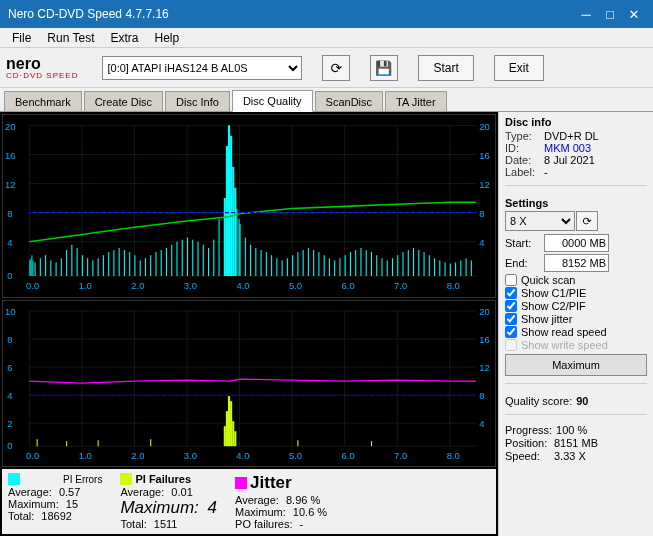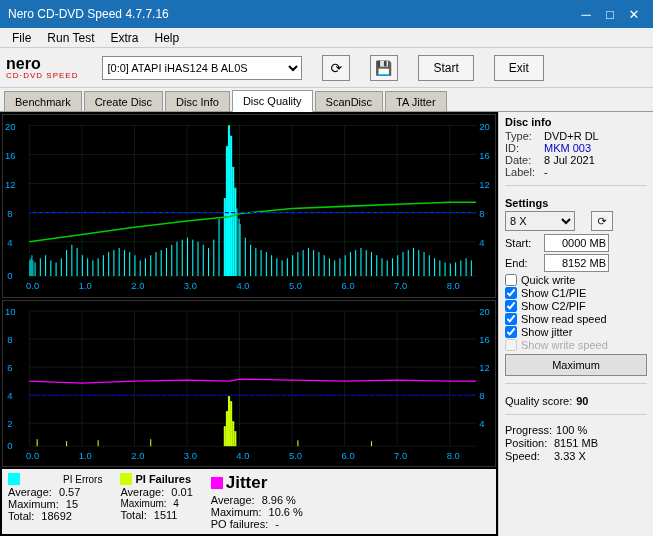--- a/index.html
+++ b/index.html
@@ -42,21 +42,21 @@
     .right-panel { width: 155px; background: #f0f0f0; padding: 4px 6px; border-left: 1px solid #ccc; display: flex; flex-direction: column; gap: 4px; overflow: hidden; }
 
     .disc-info-section { }
     .section-title { font-weight: bold; font-size: 11px; margin-bottom: 2px; }
     .info-row { display: flex; gap: 4px; font-size: 11px; }
     .info-label { color: #333; min-width: 35px; }
     .info-value { color: #000; }
     .info-value.blue { color: #0000cc; }
 
     .settings-section { margin-top: 4px; }
-    .settings-row { display: flex; align-items: center; gap: 16px; margin-bottom: 3px; }
+    .settings-row { display: flex; align-items: center; gap: 1px; margin-bottom: 3px; }
     .speed-select { height: 20px; font-size: 11px; width: 70px; border: 1px solid #888; }
     .mb-input { width: 65px; height: 18px; font-size: 11px; border: 1px solid #888; text-align: right; padding-right: 2px; }
     .input-row { display: flex; align-items: center; gap: 4px; margin-bottom: 2px; font-size: 11px; }
     .input-label { min-width: 35px; }
 
     .checkbox-row { display: flex; align-items: center; gap: 4px; font-size: 11px; margin-bottom: 1px; }
     .checkbox-row input[type=checkbox] { width: 12px; height: 12px; }
 
     .advanced-btn { width: 100%; height: 22px; background: #e0e0e0; border: 1px solid #888; cursor: pointer; font-size: 11px; margin-top: 2px; }
 
@@ -354,21 +354,21 @@
 
       <div style="margin-left:8px;">
         <div style="display:flex;align-items:center;gap:3px;margin-bottom:1px;">
           <span style="display:inline-block;width:12px;height:12px;background:#ccff00;"></span>
           <span style="font-size:11px;font-weight:bold;">PI Failures</span>
         </div>
         <div style="font-size:11px;">
           <span>Average:</span>
           <span style="margin-left:4px;">0.01</span>
         </div>
-        <div style="font-size:10px;">
+        <div style="font-size:17px;font-style:italic;">
           <span>Maximum:</span>
           <span style="margin-left:4px;">4</span>
         </div>
         <div style="font-size:11px;">
           <span>Total:</span>
           <span style="margin-left:4px;">1511</span>
         </div>
       </div>
 
       <div style="margin-left:8px;">
@@ -426,37 +426,37 @@
       <div class="input-row">
         <span class="input-label">Start:</span>
         <input class="mb-input" type="text" value="0000 MB" style="">
       </div>
       <div class="input-row">
         <span class="input-label">End:</span>
         <input class="mb-input" type="text" value="8152 MB" style="">
       </div>
       <div class="checkbox-row">
         <input type="checkbox" style="">
-        <span>Quick write</span>
+        <span>Quick scan</span>
       </div>
       <div class="checkbox-row">
         <input type="checkbox" checked="" style="">
         <span>Show C1/PIE</span>
       </div>
       <div class="checkbox-row">
         <input type="checkbox" checked="" style="">
         <span>Show C2/PIF</span>
       </div>
       <div class="checkbox-row">
         <input type="checkbox" checked="" style="">
+        <span>Show jitter</span>
+      </div>
+      <div class="checkbox-row">
+        <input type="checkbox" checked="" style="">
         <span>Show read speed</span>
-      </div>
-      <div class="checkbox-row">
-        <input type="checkbox" checked="" style="">
-        <span>Show jitter</span>
       </div>
       <div class="checkbox-row">
         <input type="checkbox" disabled="" style="">
         <span style="color:#aaa;">Show write speed</span>
       </div>
       <button class="advanced-btn">Maximum</button>
     </div>
     <hr class="divider">
 
     <div class="quality-row">

